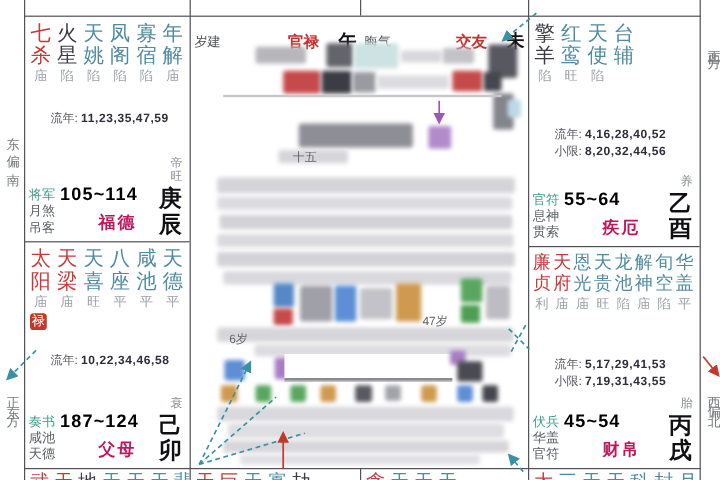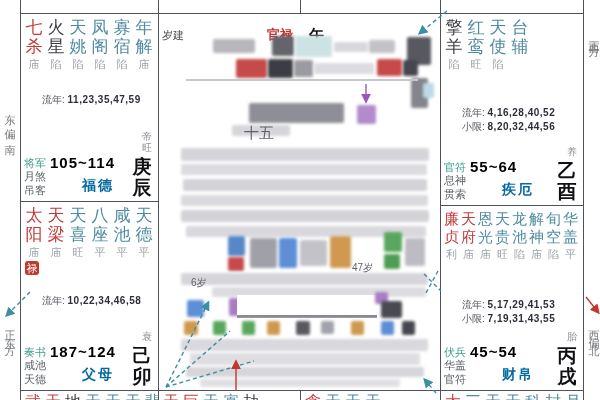--- a/index.html
+++ b/index.html
@@ -22,21 +22,21 @@
   .star-col .br{display:block;font-size:11px;line-height:13px;color:#9aa1a8;margin-top:2px;}
   .major{color:#c23b3b;} .malefic{color:#3c3c44;} .minor{color:#4f8ba0;}
   .badge{position:absolute;left:5px;top:60px;width:14px;height:14px;background:#c0392b;color:#fff;
          font-size:11px;line-height:14px;text-align:center;border-radius:3px;}
   .lines{position:absolute;left:22px;top:93px;font-size:10px;color:#55555e;line-height:14px;white-space:nowrap;text-align:right;}
   .cell-chen .lines{top:80px;}
   .lines b{color:#2e2e3a;font-weight:700;letter-spacing:.5px;}
   .gods{position:absolute;left:4px;bottom:4px;font-size:11px;line-height:13.5px;color:#5a6066;}
   .gods div:first-child{color:#3d9d8d;}
   .age{position:absolute;left:30px;bottom:30px;font-size:15px;font-weight:600;color:#000000;letter-spacing:1px;}
-  .pname{position:absolute;left:62px;bottom:6px;font-size:14px;font-weight:700;color:#0369a1;letter-spacing:2px;}
+  .pname{position:absolute;left:62px;bottom:6px;font-size:14px;font-weight:700;color:#be185d;letter-spacing:2px;}
   .stem{position:absolute;right:6px;bottom:3px;width:20px;text-align:center;}
   .stem span{display:block;font-size:19px;line-height:21px;font-weight:700;color:#101014;}
   .stage{position:absolute;right:5px;bottom:48px;width:12px;text-align:center;}
   .stage span{display:block;font-size:10px;line-height:11px;color:#8a8f94;}
   
   .sliver-cell{position:absolute;top:391px;height:9px;overflow:hidden;background:#fff;}
   .sliver-cell .row{position:absolute;top:1px;left:5px;white-space:nowrap;}
   .sliver-cell .row span{font-size:16px;letter-spacing:4px;}
   
   .side-label{position:absolute;writing-mode:vertical-rl;font-size:11px;color:#76797c;}
@@ -54,24 +54,29 @@
   <div class="side-label" style="left:2px;top:105px;letter-spacing:15px;">东偏南</div>
   <div class="side-label" style="left:2px;top:322px;letter-spacing:7px;">正东方</div>
   <div class="side-label" style="left:586px;top:33px;letter-spacing:2px;">正西方</div>
   <div class="side-label" style="left:586px;top:322px;letter-spacing:7px;">西偏北</div>
 
   <div class="strip-cell" style="left:20px;width:138px;">
     <span class="strip-god">病符</span>
     <span class="strip-palace">田宅</span>
     <span class="strip-branch">巳</span>
   </div>
-  <div class="strip-cell" style="left:158px;width:142px;padding-left:27px;">
+  <div class="strip-cell" style="left:158px;width:142px;">
     <span class="strip-god">岁建</span>
     <span class="strip-palace">官禄</span>
     <span class="strip-branch">午</span>
+  </div>
+  <div class="strip-cell" style="left:300px;width:140px;">
+    <span class="strip-god">晦气</span>
+    <span class="strip-palace">交友</span>
+    <span class="strip-branch">未</span>
   </div>
   <div class="strip-cell" style="left:440px;width:143px;">
     <span class="strip-god">丧门</span>
     <span class="strip-palace">迁移</span>
     <span class="strip-branch">申</span>
   </div>
 
   <div class="palace-cell cell-chen" style="left:20px;top:13px;width:138px;height:188px;">
     <div class="stars">
         <div class="star-col">
@@ -333,21 +338,21 @@
       <div class="censor" style="left: 267px; top: 321px; width: 13px; height: 14px; background: rgb(207, 154, 80);"></div>
       <div class="censor" style="left: 296px; top: 321px; width: 14px; height: 14px; background: rgb(88, 88, 96);"></div>
       <div class="censor" style="left: 321px; top: 321px; width: 13px; height: 13px; background: rgb(162, 162, 170);"></div>
       <div class="censor" style="left: 351px; top: 321px; width: 13px; height: 14px; background: rgb(207, 154, 80);"></div>
       <div class="censor" style="left: 381px; top: 321px; width: 13px; height: 14px; background: rgb(93, 142, 214);"></div>
       <div class="censor" style="left: 402px; top: 321px; width: 13px; height: 14px; background: rgb(70, 70, 78);"></div>
       <div class="censor" style="left: 181px; top: 339px; width: 247px; height: 12px; background: rgb(216, 216, 221);"></div>
       <div class="censor" style="left: 190px; top: 353px; width: 230px; height: 12px; background: rgb(222, 222, 226);"></div>
       <div class="censor" style="left: 186px; top: 367px; width: 238px; height: 10px; background: rgb(214, 214, 218);"></div>
       <div class="censor" style="left: 200px; top: 379px; width: 200px; height: 8px; background: rgb(224, 224, 228);"></div>
-      <div class="frag" style="left: 244px; top: 124px; font-size: 15px;">十五</div>
+      <div class="frag" style="left: 244px; top: 124px; font-size: 10px;">十五</div>
       <div class="frag" style="left: 352px; top: 261px; font-size: 10px;">47岁</div>
       <div class="frag" style="left: 191px; top: 276px; font-size: 10px;">6岁</div>
     </div>
 
   <div class="sliver-cell" style="left:20px;width:138px;">
       <div class="row"><span class="major">武</span><span class="major">天</span><span class="malefic">地</span><span class="minor">天</span><span class="minor">天</span><span class="minor">天</span><span class="minor">蜚</span></div>
     </div>
   <div class="sliver-cell" style="left:158px;width:142px;">
       <div class="row"><span class="major">天</span><span class="major">巨</span><span class="minor">天</span><span class="minor">寡</span><span class="malefic">劫</span></div>
     </div>

